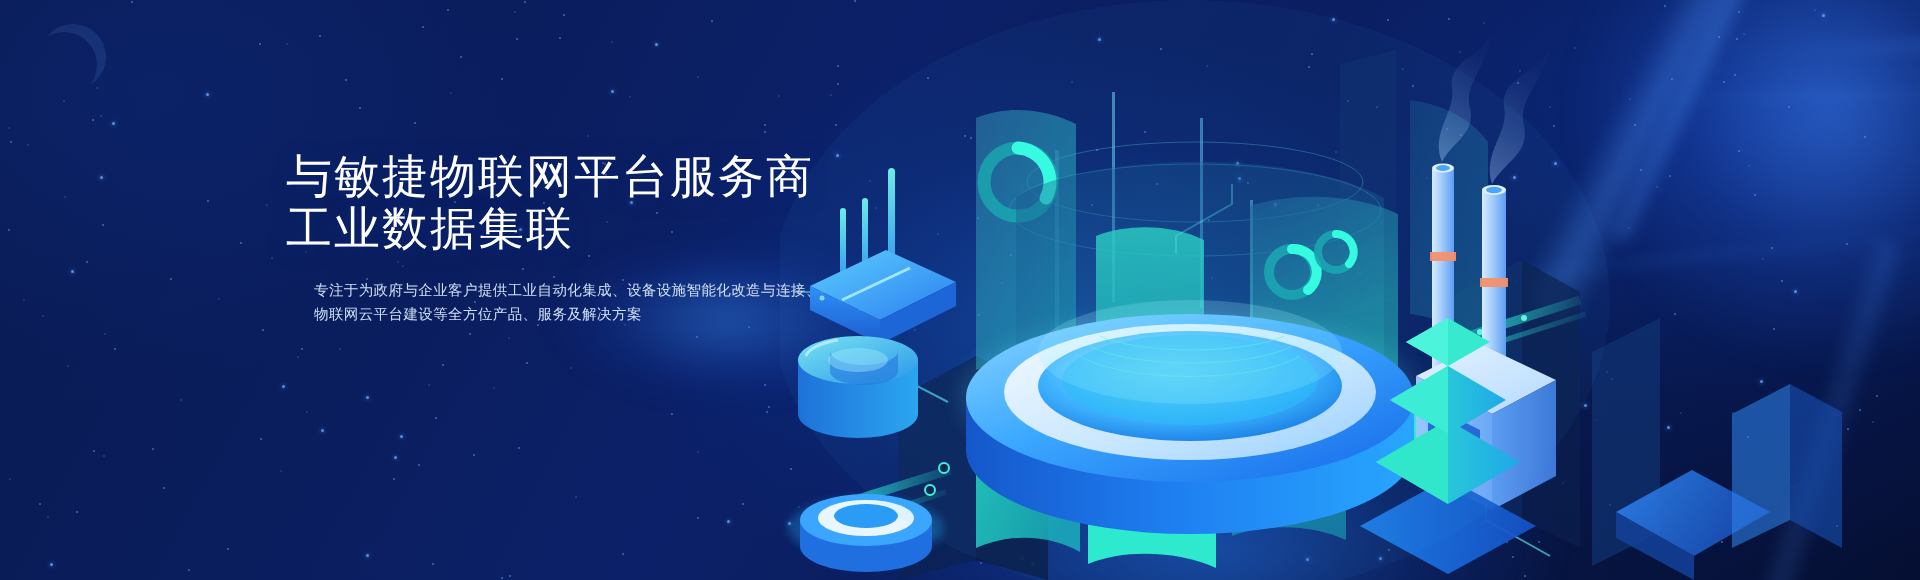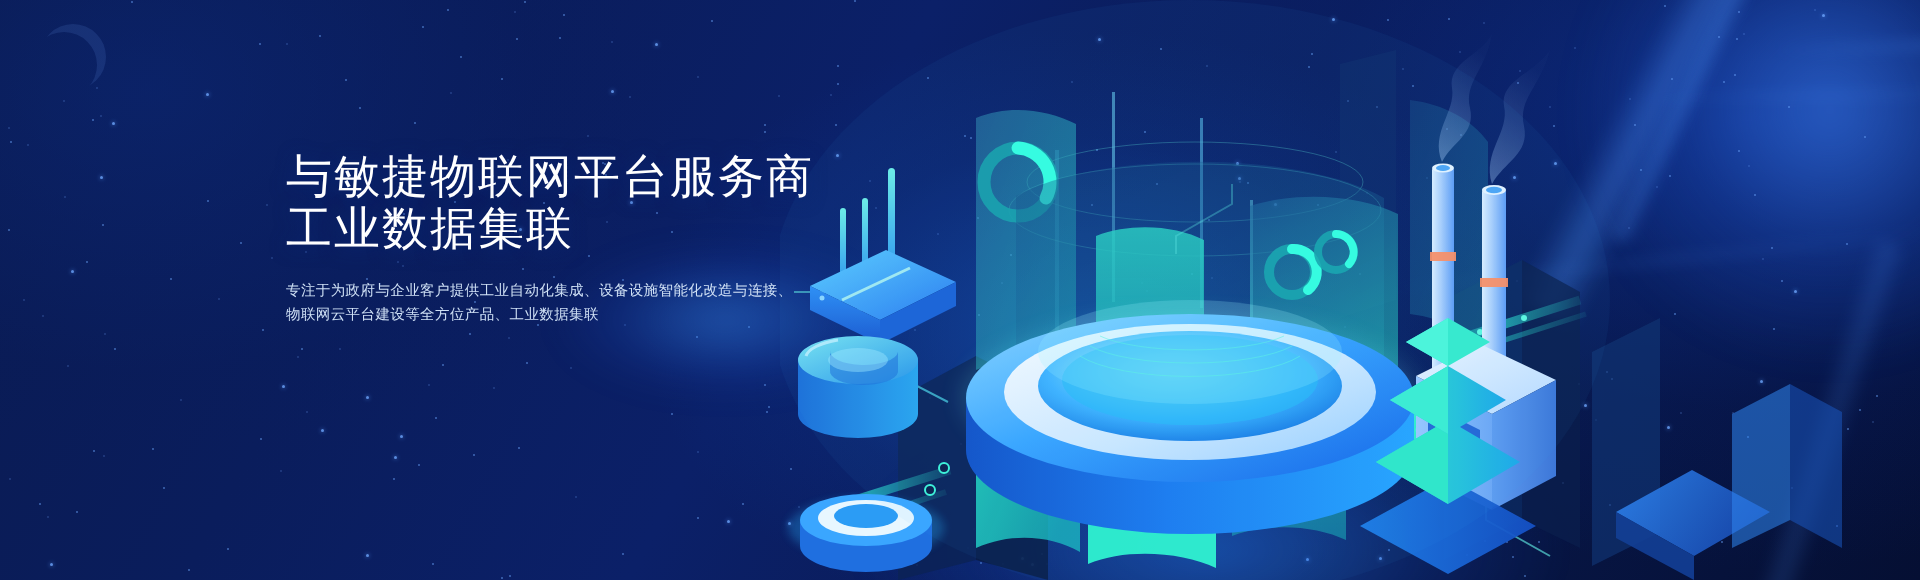--- a/index.html
+++ b/index.html
@@ -84,21 +84,21 @@
     text-shadow:0 2px 18px rgba(10,40,120,.8);
     white-space:nowrap;
   }
   #subtitle {
     margin-top:24px;
     color:#cfe0f5;
     font-size:14.5px;
     line-height:24px;
     letter-spacing:.4px;
   }
-  #subtitle div { white-space:nowrap; }
+  #subtitle div { white-space:nowrap;margin-left:28px; }
 
   
   #art { position:absolute; left:780px; top:0; width:1140px; height:580px; z-index:20; }
   #art svg { display:block; }
 </style>
 </head>
 <body>
 
 <div id="banner">
 
@@ -416,21 +416,21 @@
     </div>
 
   <div id="ground-glow"></div>
   <div id="title-glow"></div>
 
   <div id="copy">
     <div class="headline">与敏捷物联网平台服务商</div>
     <div class="headline">工业数据集联</div>
     <div id="subtitle">
       <div>专注于为政府与企业客户提供工业自动化集成、设备设施智能化改造与连接、</div>
-      <div>物联网云平台建设等全方位产品、工业数据集联</div>
+      <div>物联网云平台建设等全方位产品、服务及解决方案</div>
     </div>
   </div>
 
   <div id="art">
     <svg width="1140" height="580" viewBox="0 0 1140 580" xmlns="http://www.w3.org/2000/svg">
       <defs>
         <linearGradient id="gPanelA" x1="0" y1="0" x2="1" y2="1">
           <stop offset="0%" stop-color="#2e7fa8" stop-opacity=".85"></stop>
           <stop offset="55%" stop-color="#2aa9b8" stop-opacity=".78"></stop>
           <stop offset="100%" stop-color="#25d6c4" stop-opacity=".70"></stop>

